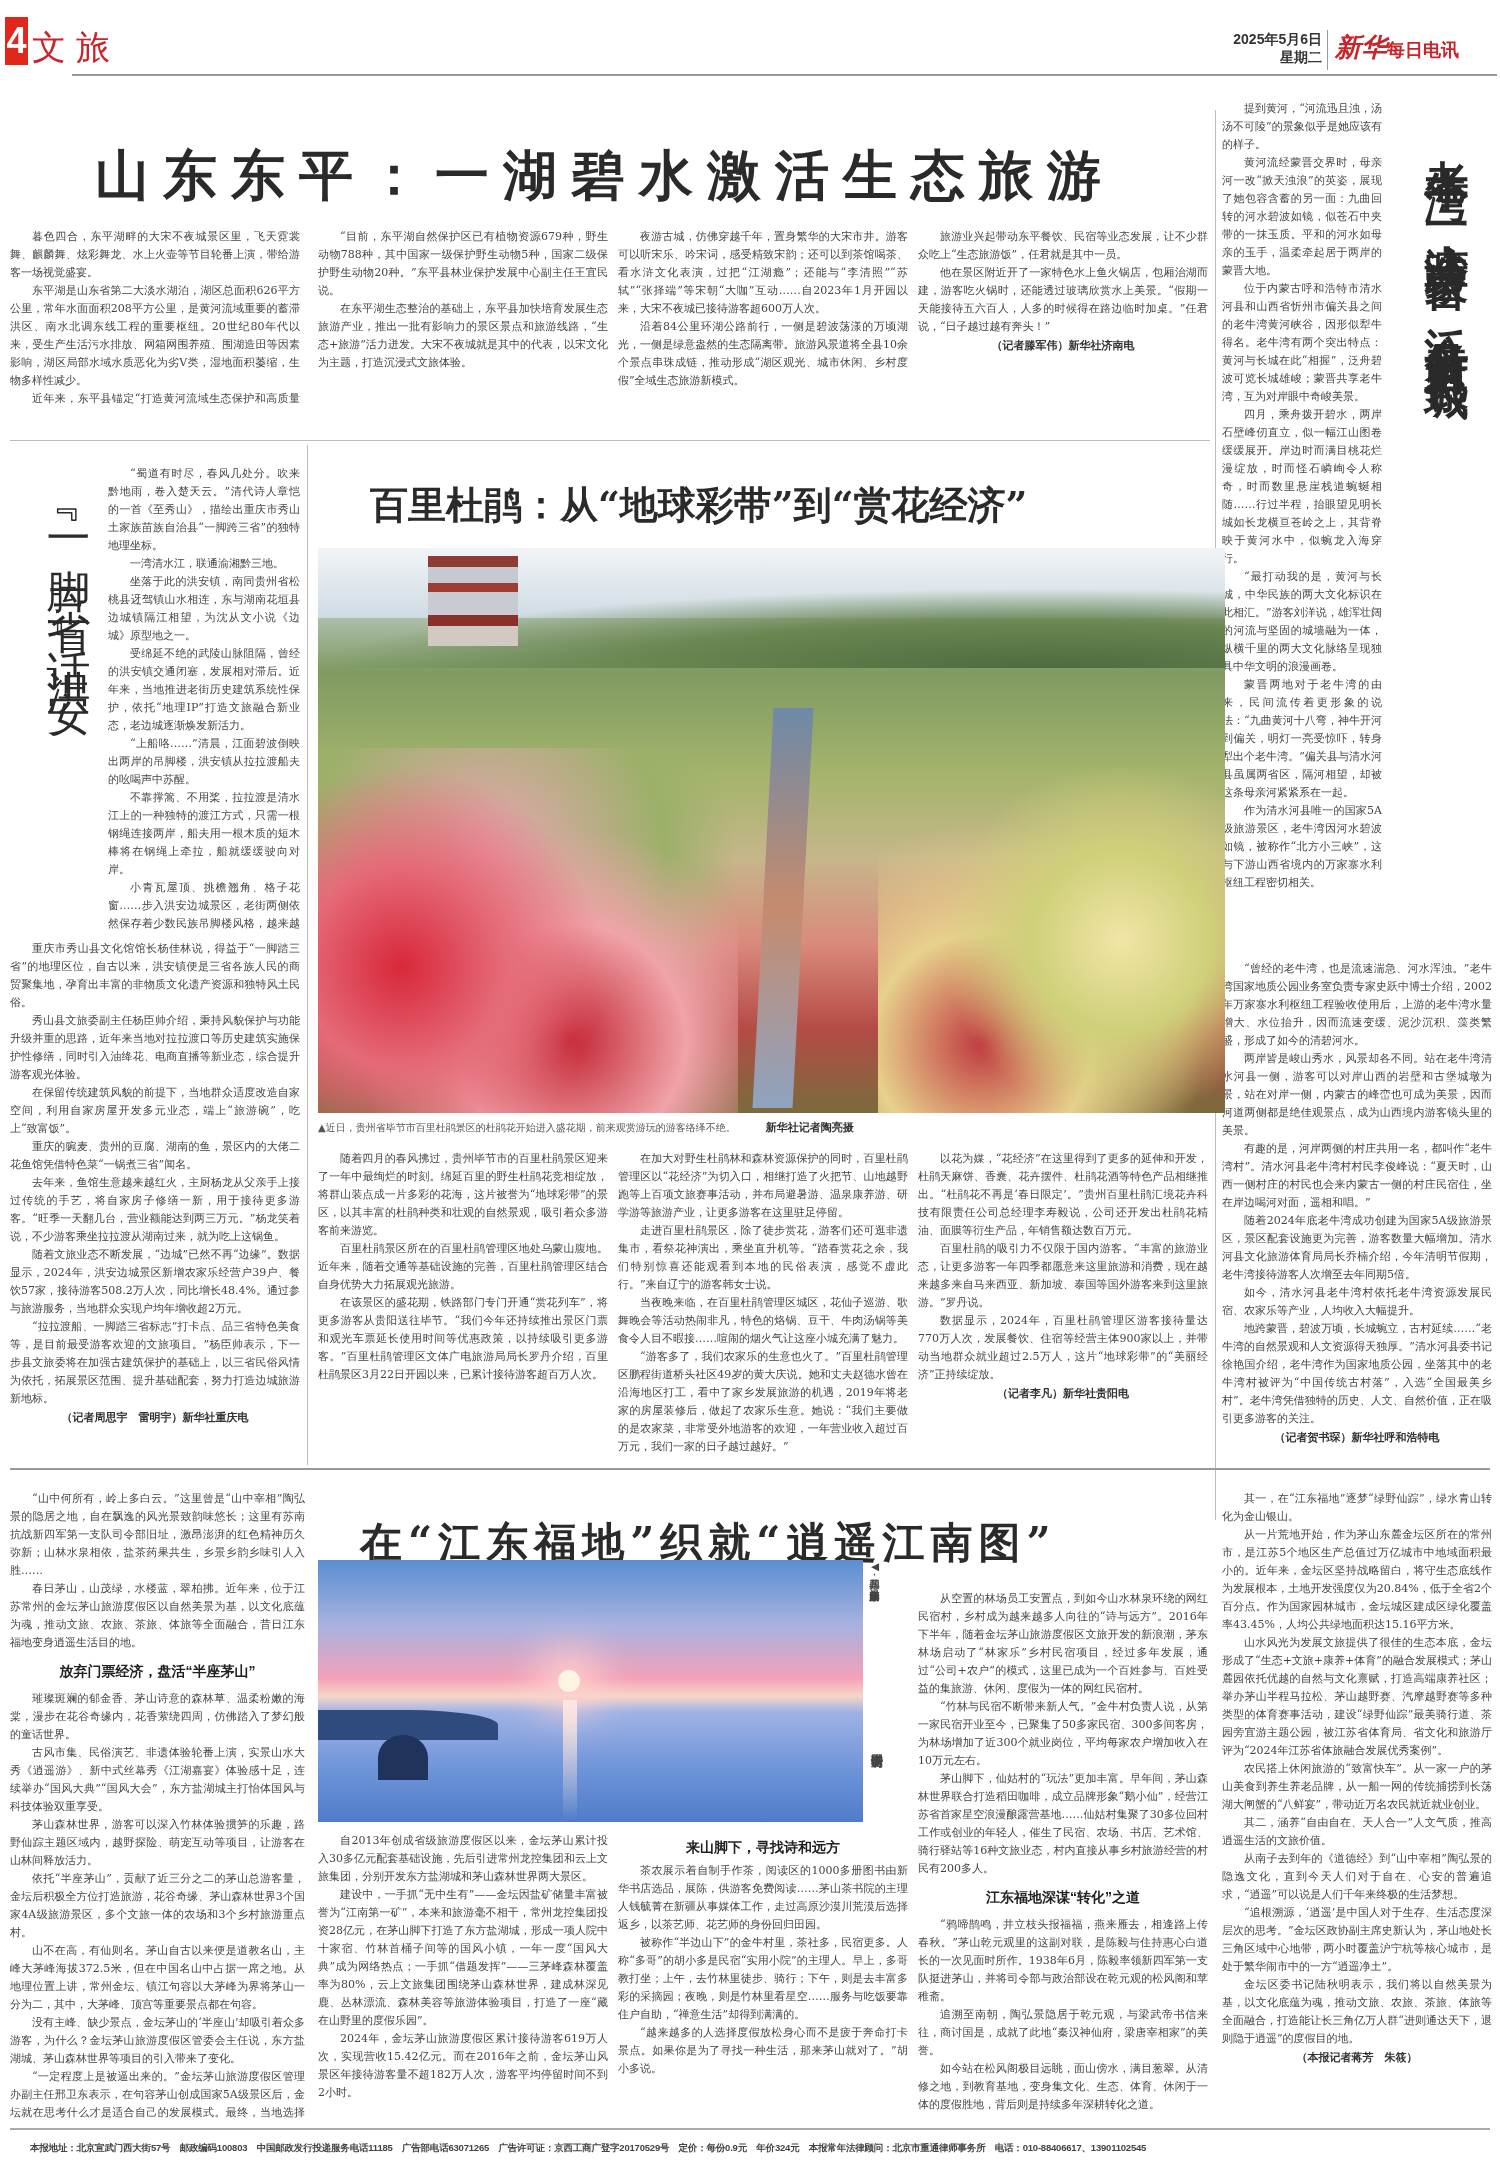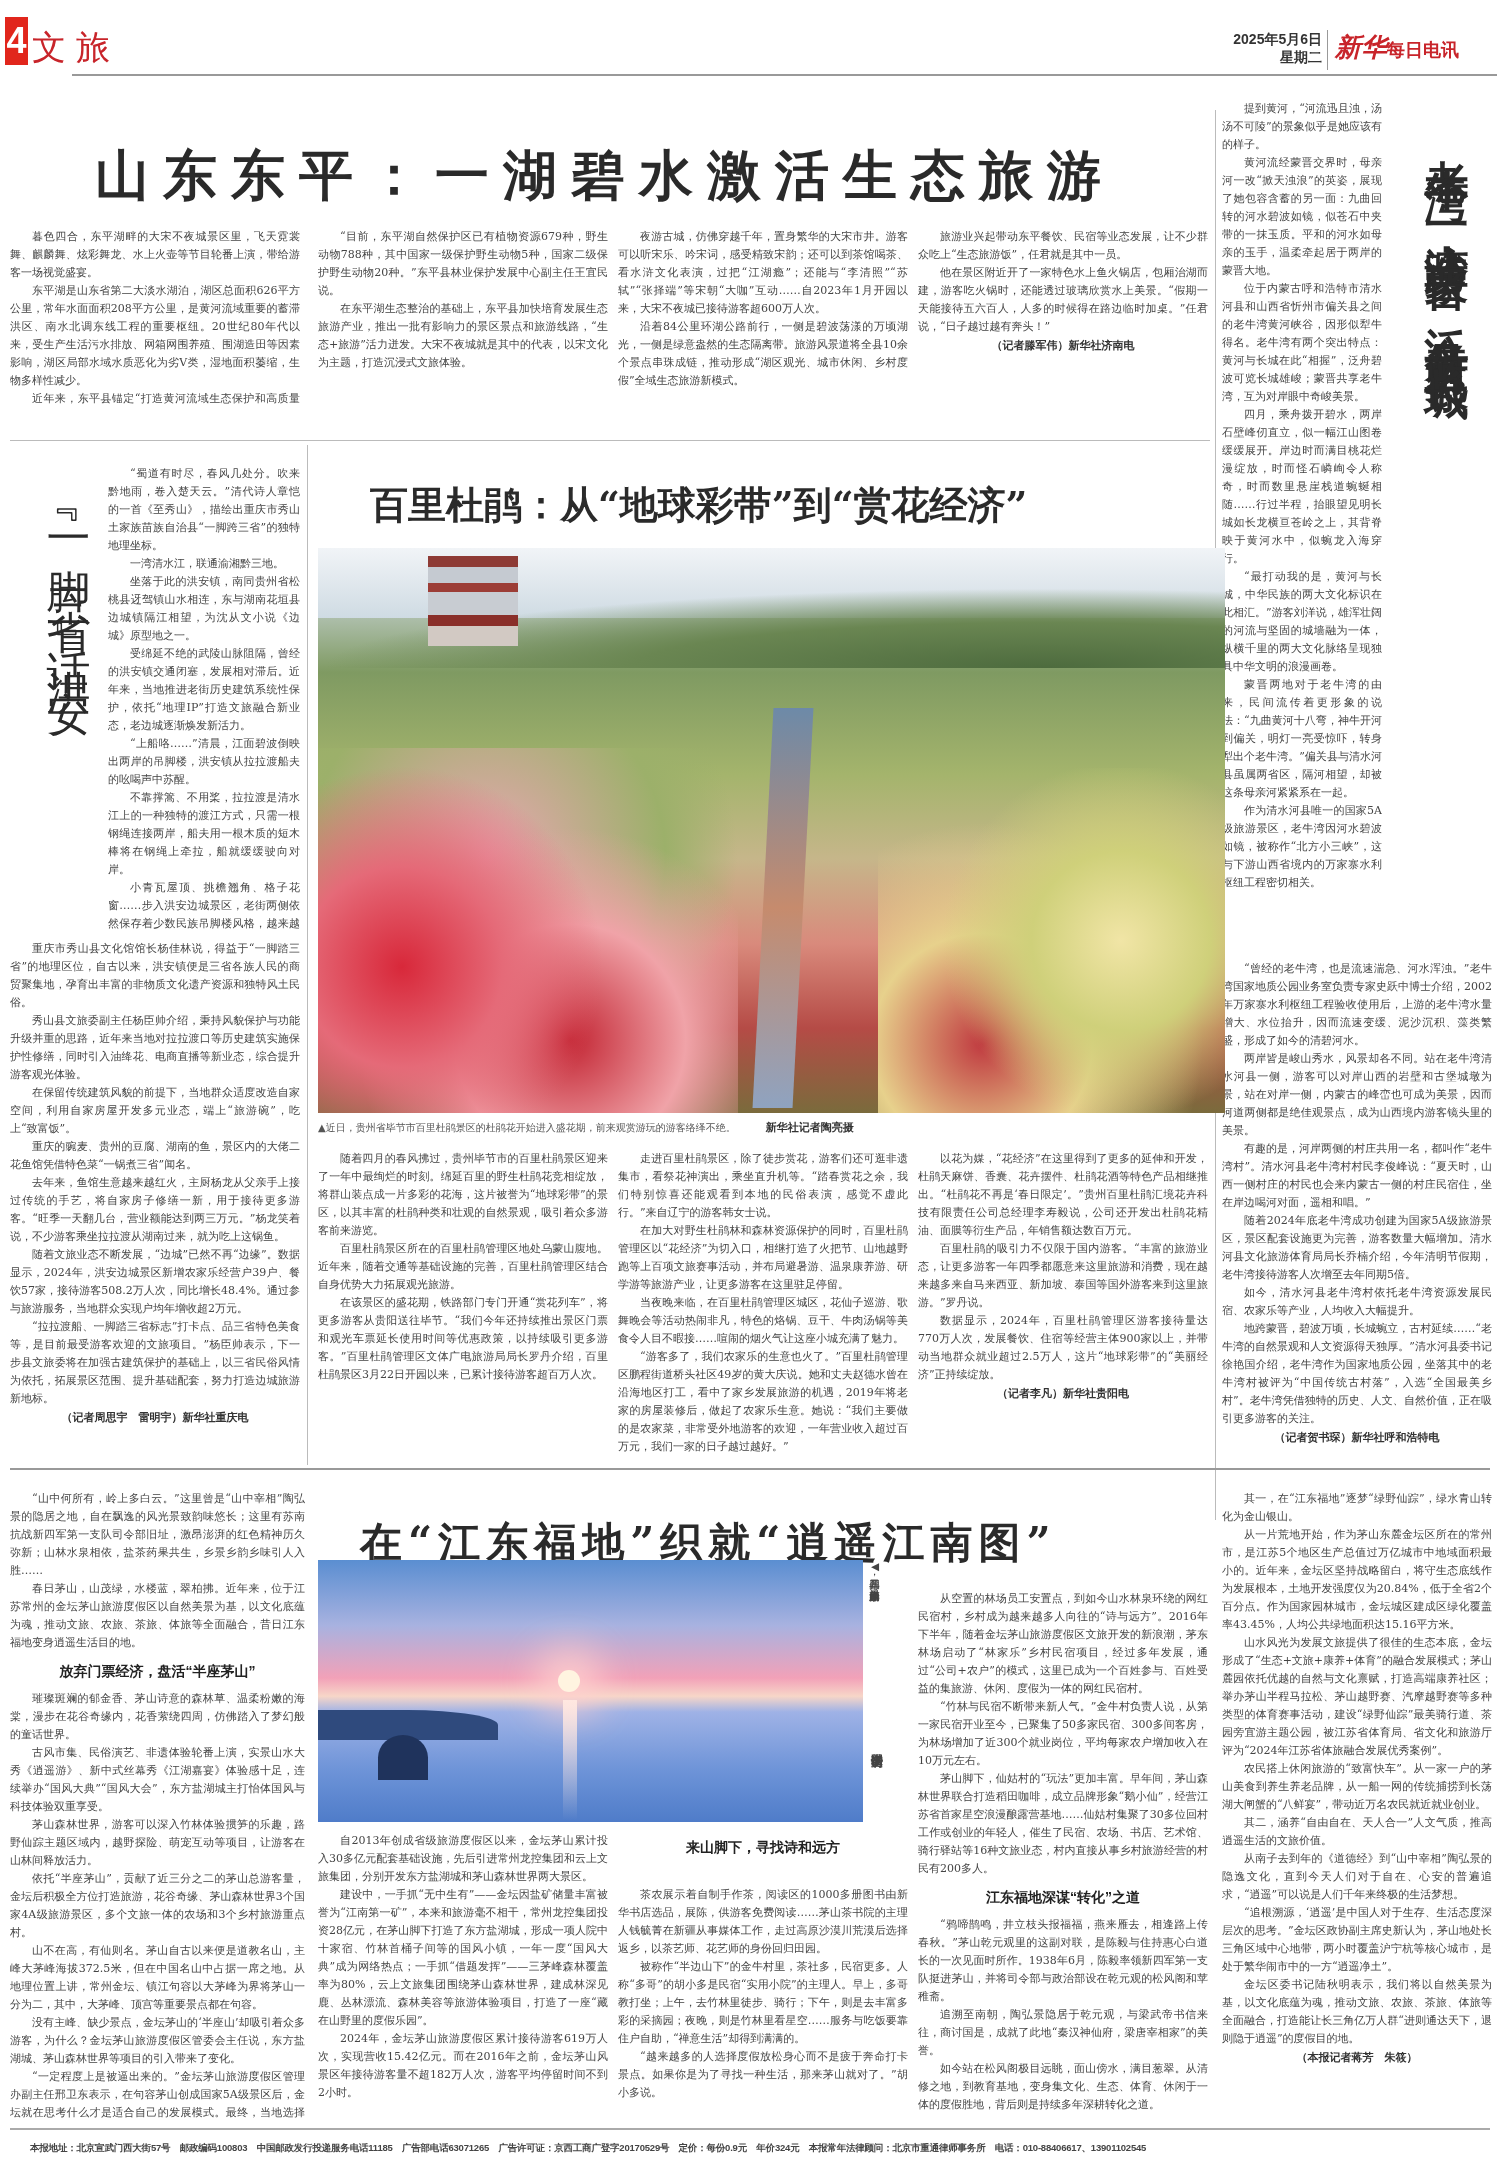--- a/index.html
+++ b/index.html
@@ -136,22 +136,22 @@
 </div>
 <div class="abs caption1">
   <span>▲近日，贵州省毕节市百里杜鹃景区的杜鹃花开始进入盛花期，前来观赏游玩的游客络绎不绝。</span><b>新华社记者陶亮摄</b>
 </div>
 <div class="abs col" style="left:318px;top:1150px;width:290px;height:310px">
   <p>随着四月的春风拂过，贵州毕节市的百里杜鹃景区迎来了一年中最绚烂的时刻。绵延百里的野生杜鹃花竞相绽放，将群山装点成一片多彩的花海，这片被誉为“地球彩带”的景区，以其丰富的杜鹃种类和壮观的自然景观，吸引着众多游客前来游览。</p>
   <p>百里杜鹃景区所在的百里杜鹃管理区地处乌蒙山腹地。近年来，随着交通等基础设施的完善，百里杜鹃管理区结合自身优势大力拓展观光旅游。</p>
   <p>在该景区的盛花期，铁路部门专门开通“赏花列车”，将更多游客从贵阳送往毕节。“我们今年还持续推出景区门票和观光车票延长使用时间等优惠政策，以持续吸引更多游客。”百里杜鹃管理区文体广电旅游局局长罗丹介绍，百里杜鹃景区3月22日开园以来，已累计接待游客超百万人次。</p>
 </div>
 <div class="abs col" style="left:618px;top:1150px;width:290px;height:310px">
+  <p>在加大对野生杜鹃林和森林资源保护的同时，百里杜鹃管理区以“花经济”为切入口，相继打造了火把节、山地越野跑等上百项文旅赛事活动，并布局避暑游、温泉康养游、研学游等旅游产业，让更多游客在这里驻足停留。</p>
   <p>走进百里杜鹃景区，除了徒步赏花，游客们还可逛非遗集市，看祭花神演出，乘坐直升机等。“踏春赏花之余，我们特别惊喜还能观看到本地的民俗表演，感觉不虚此行。”来自辽宁的游客韩女士说。</p>
-  <p>在加大对野生杜鹃林和森林资源保护的同时，百里杜鹃管理区以“花经济”为切入口，相继打造了火把节、山地越野跑等上百项文旅赛事活动，并布局避暑游、温泉康养游、研学游等旅游产业，让更多游客在这里驻足停留。</p>
   <p>当夜晚来临，在百里杜鹃管理区城区，花仙子巡游、歌舞晚会等活动热闹非凡，特色的烙锅、豆干、牛肉汤锅等美食令人目不暇接……喧闹的烟火气让这座小城充满了魅力。</p>
   <p>“游客多了，我们农家乐的生意也火了。”百里杜鹃管理区鹏程街道桥头社区49岁的黄大庆说。她和丈夫赵德水曾在沿海地区打工，看中了家乡发展旅游的机遇，2019年将老家的房屋装修后，做起了农家乐生意。她说：“我们主要做的是农家菜，非常受外地游客的欢迎，一年营业收入超过百万元，我们一家的日子越过越好。”</p>
 </div>
 <div class="abs col" style="left:918px;top:1150px;width:290px;height:310px">
   <p>以花为媒，“花经济”在这里得到了更多的延伸和开发，杜鹃天麻饼、香囊、花卉摆件、杜鹃花酒等特色产品相继推出。“杜鹃花不再是‘春日限定’。”贵州百里杜鹃汇境花卉科技有限责任公司总经理李寿毅说，公司还开发出杜鹃花精油、面膜等衍生产品，年销售额达数百万元。</p>
   <p>百里杜鹃的吸引力不仅限于国内游客。“丰富的旅游业态，让更多游客一年四季都愿意来这里旅游和消费，现在越来越多来自马来西亚、新加坡、泰国等国外游客来到这里旅游。”罗丹说。</p>
   <p>数据显示，2024年，百里杜鹃管理区游客接待量达770万人次，发展餐饮、住宿等经营主体900家以上，并带动当地群众就业超过2.5万人，这片“地球彩带”的“美丽经济”正持续绽放。</p>
   <div class="by">（记者李凡）新华社贵阳电</div>
 </div>
 
@@ -179,21 +179,21 @@
 </div>
 <div class="abs vcap" style="left:868px;top:1560px;height:200px;font-size:10.5px">◀二〇二四年三月，茅山新洋水库的日出景象。</div>
 <div class="abs vcap" style="left:870px;top:1745px;height:80px;font-weight:bold;font-family:'Liberation Sans',sans-serif;font-size:12px">受访者供图</div>
 
 <div class="abs col" style="left:318px;top:1832px;width:290px;height:290px">
   <p>自2013年创成省级旅游度假区以来，金坛茅山累计投入30多亿元配套基础设施，先后引进常州龙控集团和云上文旅集团，分别开发东方盐湖城和茅山森林世界两大景区。</p>
   <p>建设中，一手抓“无中生有”——金坛因盐矿储量丰富被誉为“江南第一矿”，本来和旅游毫不相干，常州龙控集团投资28亿元，在茅山脚下打造了东方盐湖城，形成一项人院中十家宿、竹林首桶子间等的国风小镇，一年一度“国风大典”成为网络热点；一手抓“借题发挥”——三茅峰森林覆盖率为80%，云上文旅集团围绕茅山森林世界，建成林深见鹿、丛林漂流、森林美容等旅游体验项目，打造了一座“藏在山野里的度假乐园”。</p>
   <p>2024年，金坛茅山旅游度假区累计接待游客619万人次，实现营收15.42亿元。而在2016年之前，金坛茅山风景区年接待游客量不超182万人次，游客平均停留时间不到2小时。</p>
 </div>
 <div class="abs col" style="left:618px;top:1832px;width:290px;height:290px">
-  <div class="sub" style="margin:6px 0 30px">来山脚下，寻找诗和远方</div>
+  <div class="sub" style="margin:6px 0 6px">来山脚下，寻找诗和远方</div>
   <p>茶农展示着自制手作茶，阅读区的1000多册图书由新华书店选品，展陈，供游客免费阅读……茅山茶书院的主理人钱毓菁在新疆从事媒体工作，走过高原沙漠川荒漠后选择返乡，以茶艺师、花艺师的身份回归田园。</p>
   <p>被称作“半边山下”的金牛村里，茶社多，民宿更多。人称“多哥”的胡小多是民宿“实用小院”的主理人。早上，多哥教打坐；上午，去竹林里徒步、骑行；下午，则是去丰富多彩的采摘园；夜晚，则是竹林里看星空……服务与吃饭要靠住户自助，“禅意生活”却得到满满的。</p>
   <p>“越来越多的人选择度假放松身心而不是疲于奔命打卡景点。如果你是为了寻找一种生活，那来茅山就对了。”胡小多说。</p>
 </div>
 <div class="abs col" style="left:918px;top:1590px;width:290px;height:530px">
   <p>从空置的林场员工安置点，到如今山水林泉环绕的网红民宿村，乡村成为越来越多人向往的“诗与远方”。2016年下半年，随着金坛茅山旅游度假区文旅开发的新浪潮，茅东林场启动了“林家乐”乡村民宿项目，经过多年发展，通过“公司+农户”的模式，这里已成为一个百姓参与、百姓受益的集旅游、休闲、度假为一体的网红民宿村。</p>
   <p>“竹林与民宿不断带来新人气。”金牛村负责人说，从第一家民宿开业至今，已聚集了50多家民宿、300多间客房，为林场增加了近300个就业岗位，平均每家农户增加收入在10万元左右。</p>
   <p>茅山脚下，仙姑村的“玩法”更加丰富。早年间，茅山森林世界联合打造稻田咖啡，成立品牌形象“鹅小仙”，经营江苏省首家星空浪漫酿露营基地……仙姑村集聚了30多位回村工作或创业的年轻人，催生了民宿、农场、书店、艺术馆、骑行驿站等16种文旅业态，村内直接从事乡村旅游经营的村民有200多人。</p>
   <div class="sub" style="margin:10px 0">江东福地深谋“转化”之道</div>
   <p>“鸦啼鹊鸣，井立枝头报福福，燕来雁去，相逢路上传春秋。”茅山乾元观里的这副对联，是陈毅与住持惠心白道长的一次见面时所作。1938年6月，陈毅率领新四军第一支队挺进茅山，并将司令部与政治部设在乾元观的松风阁和苹稚斋。</p>

